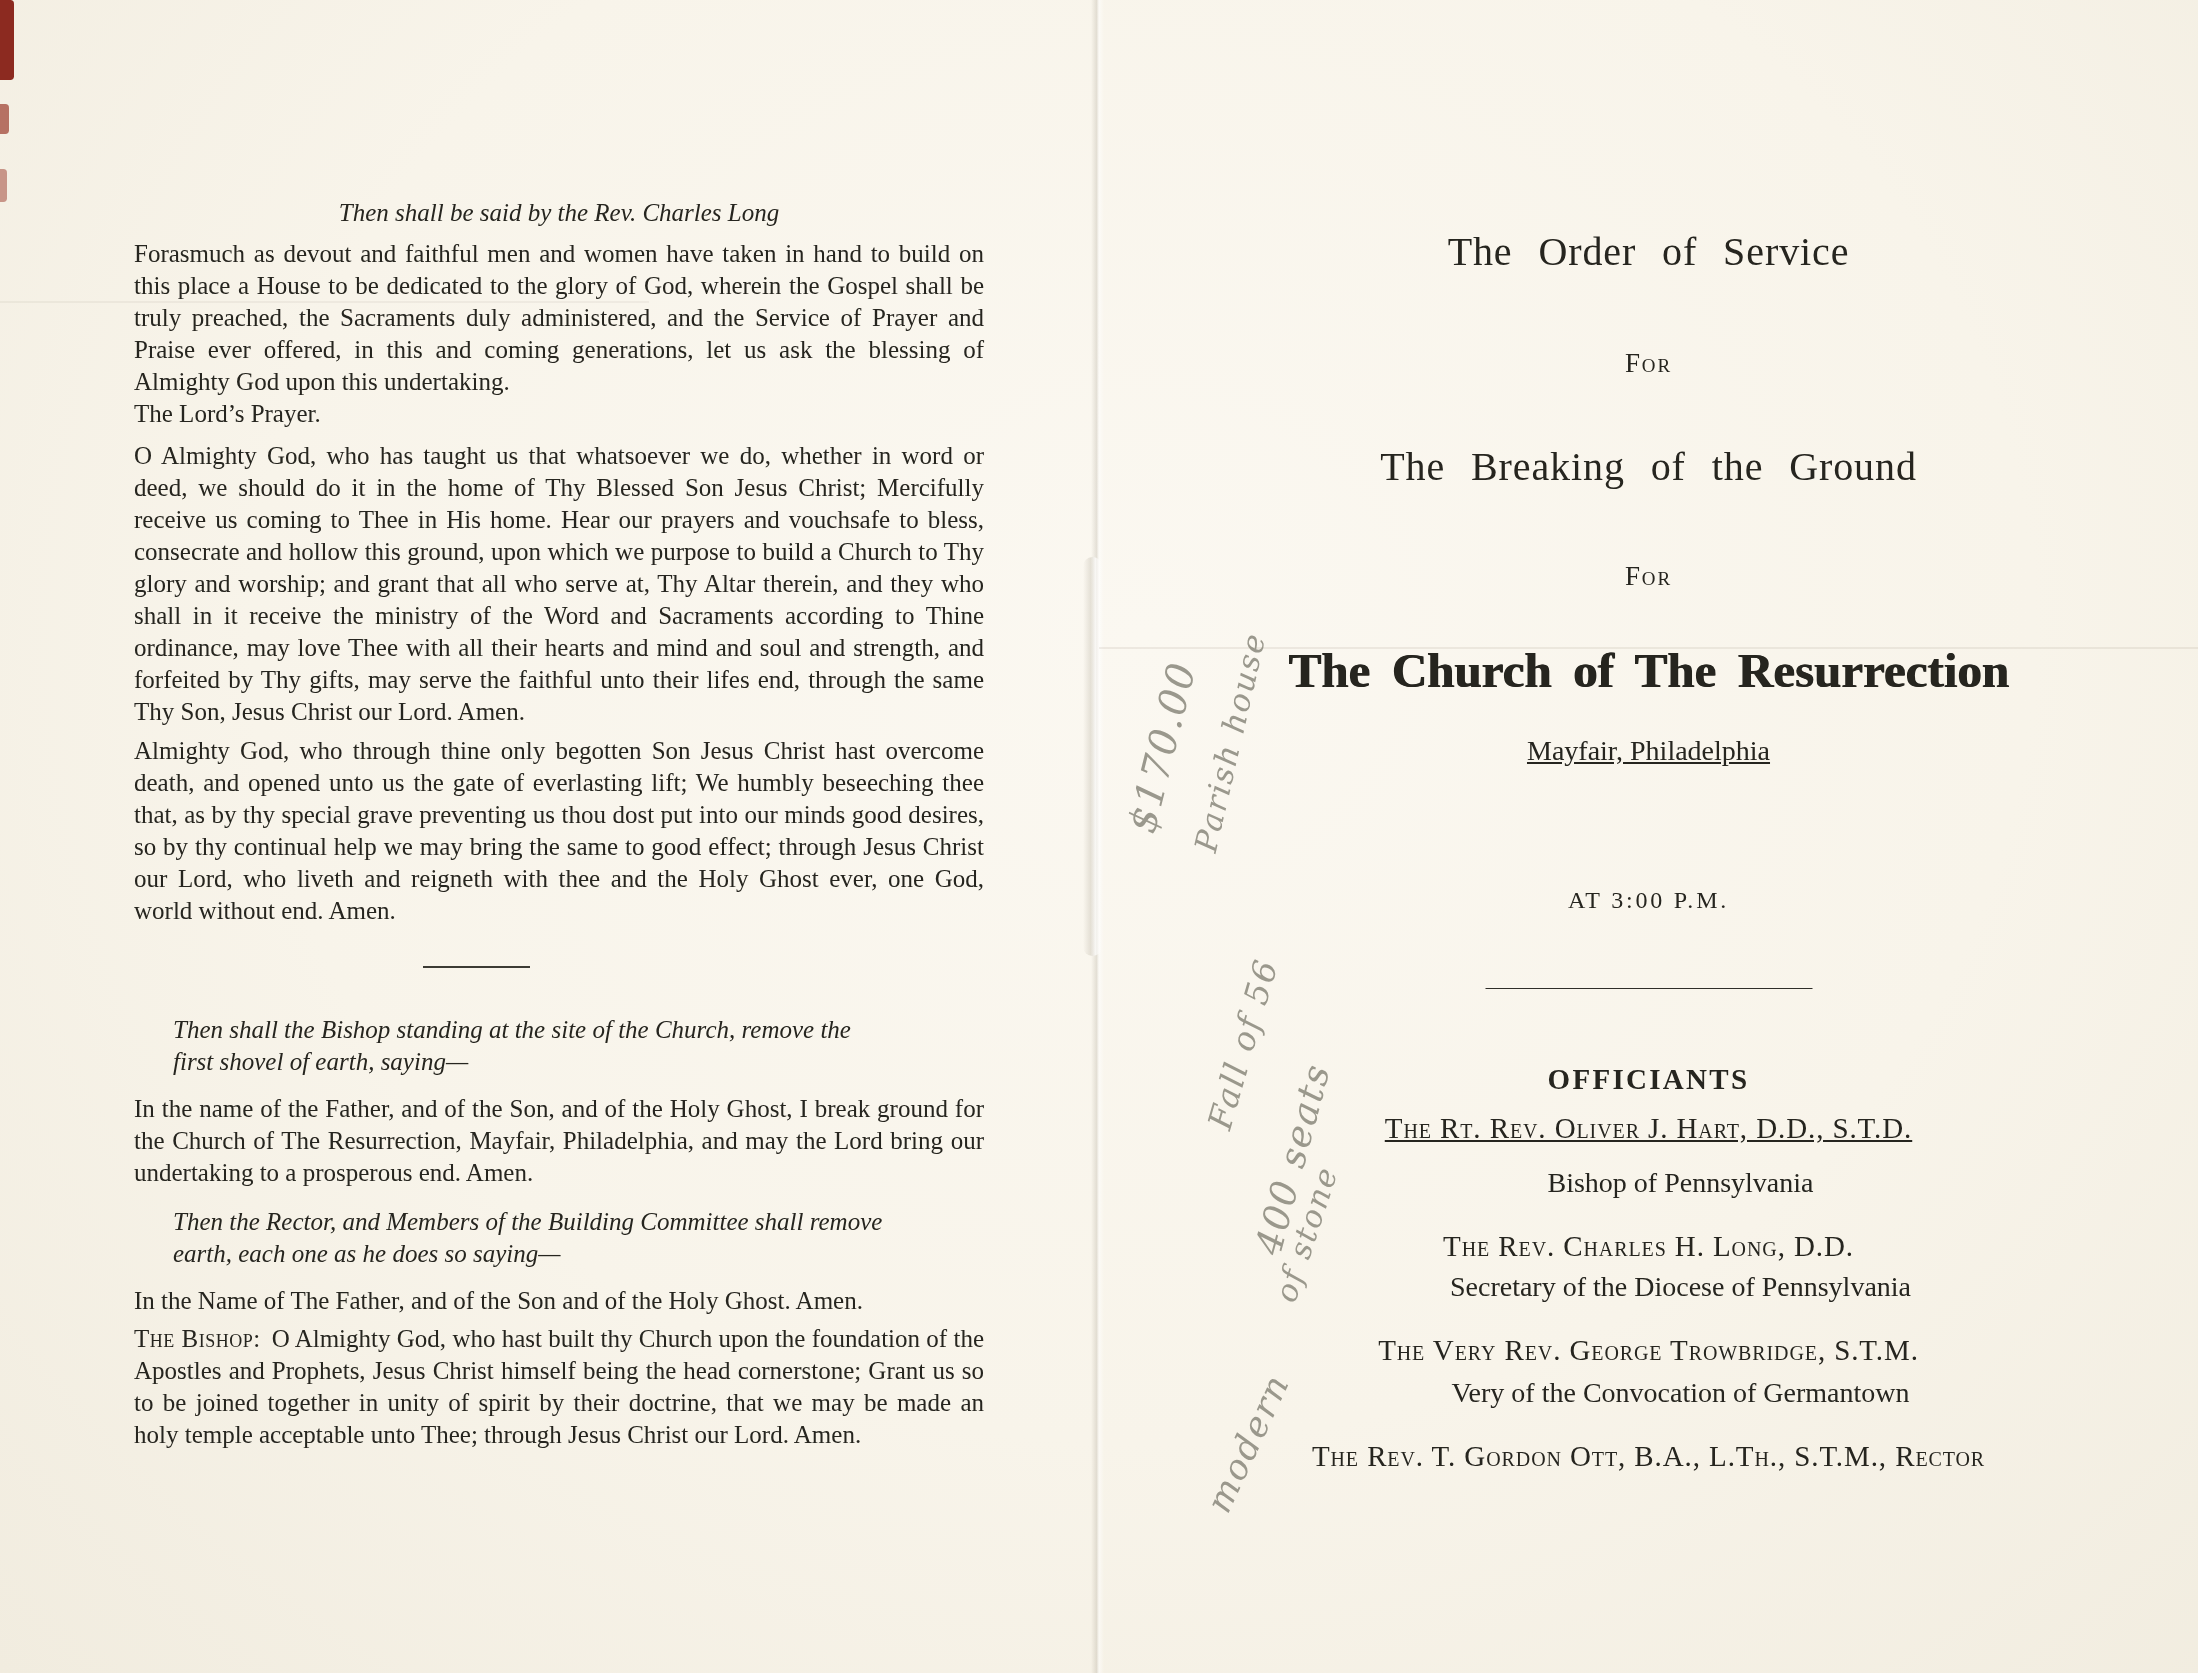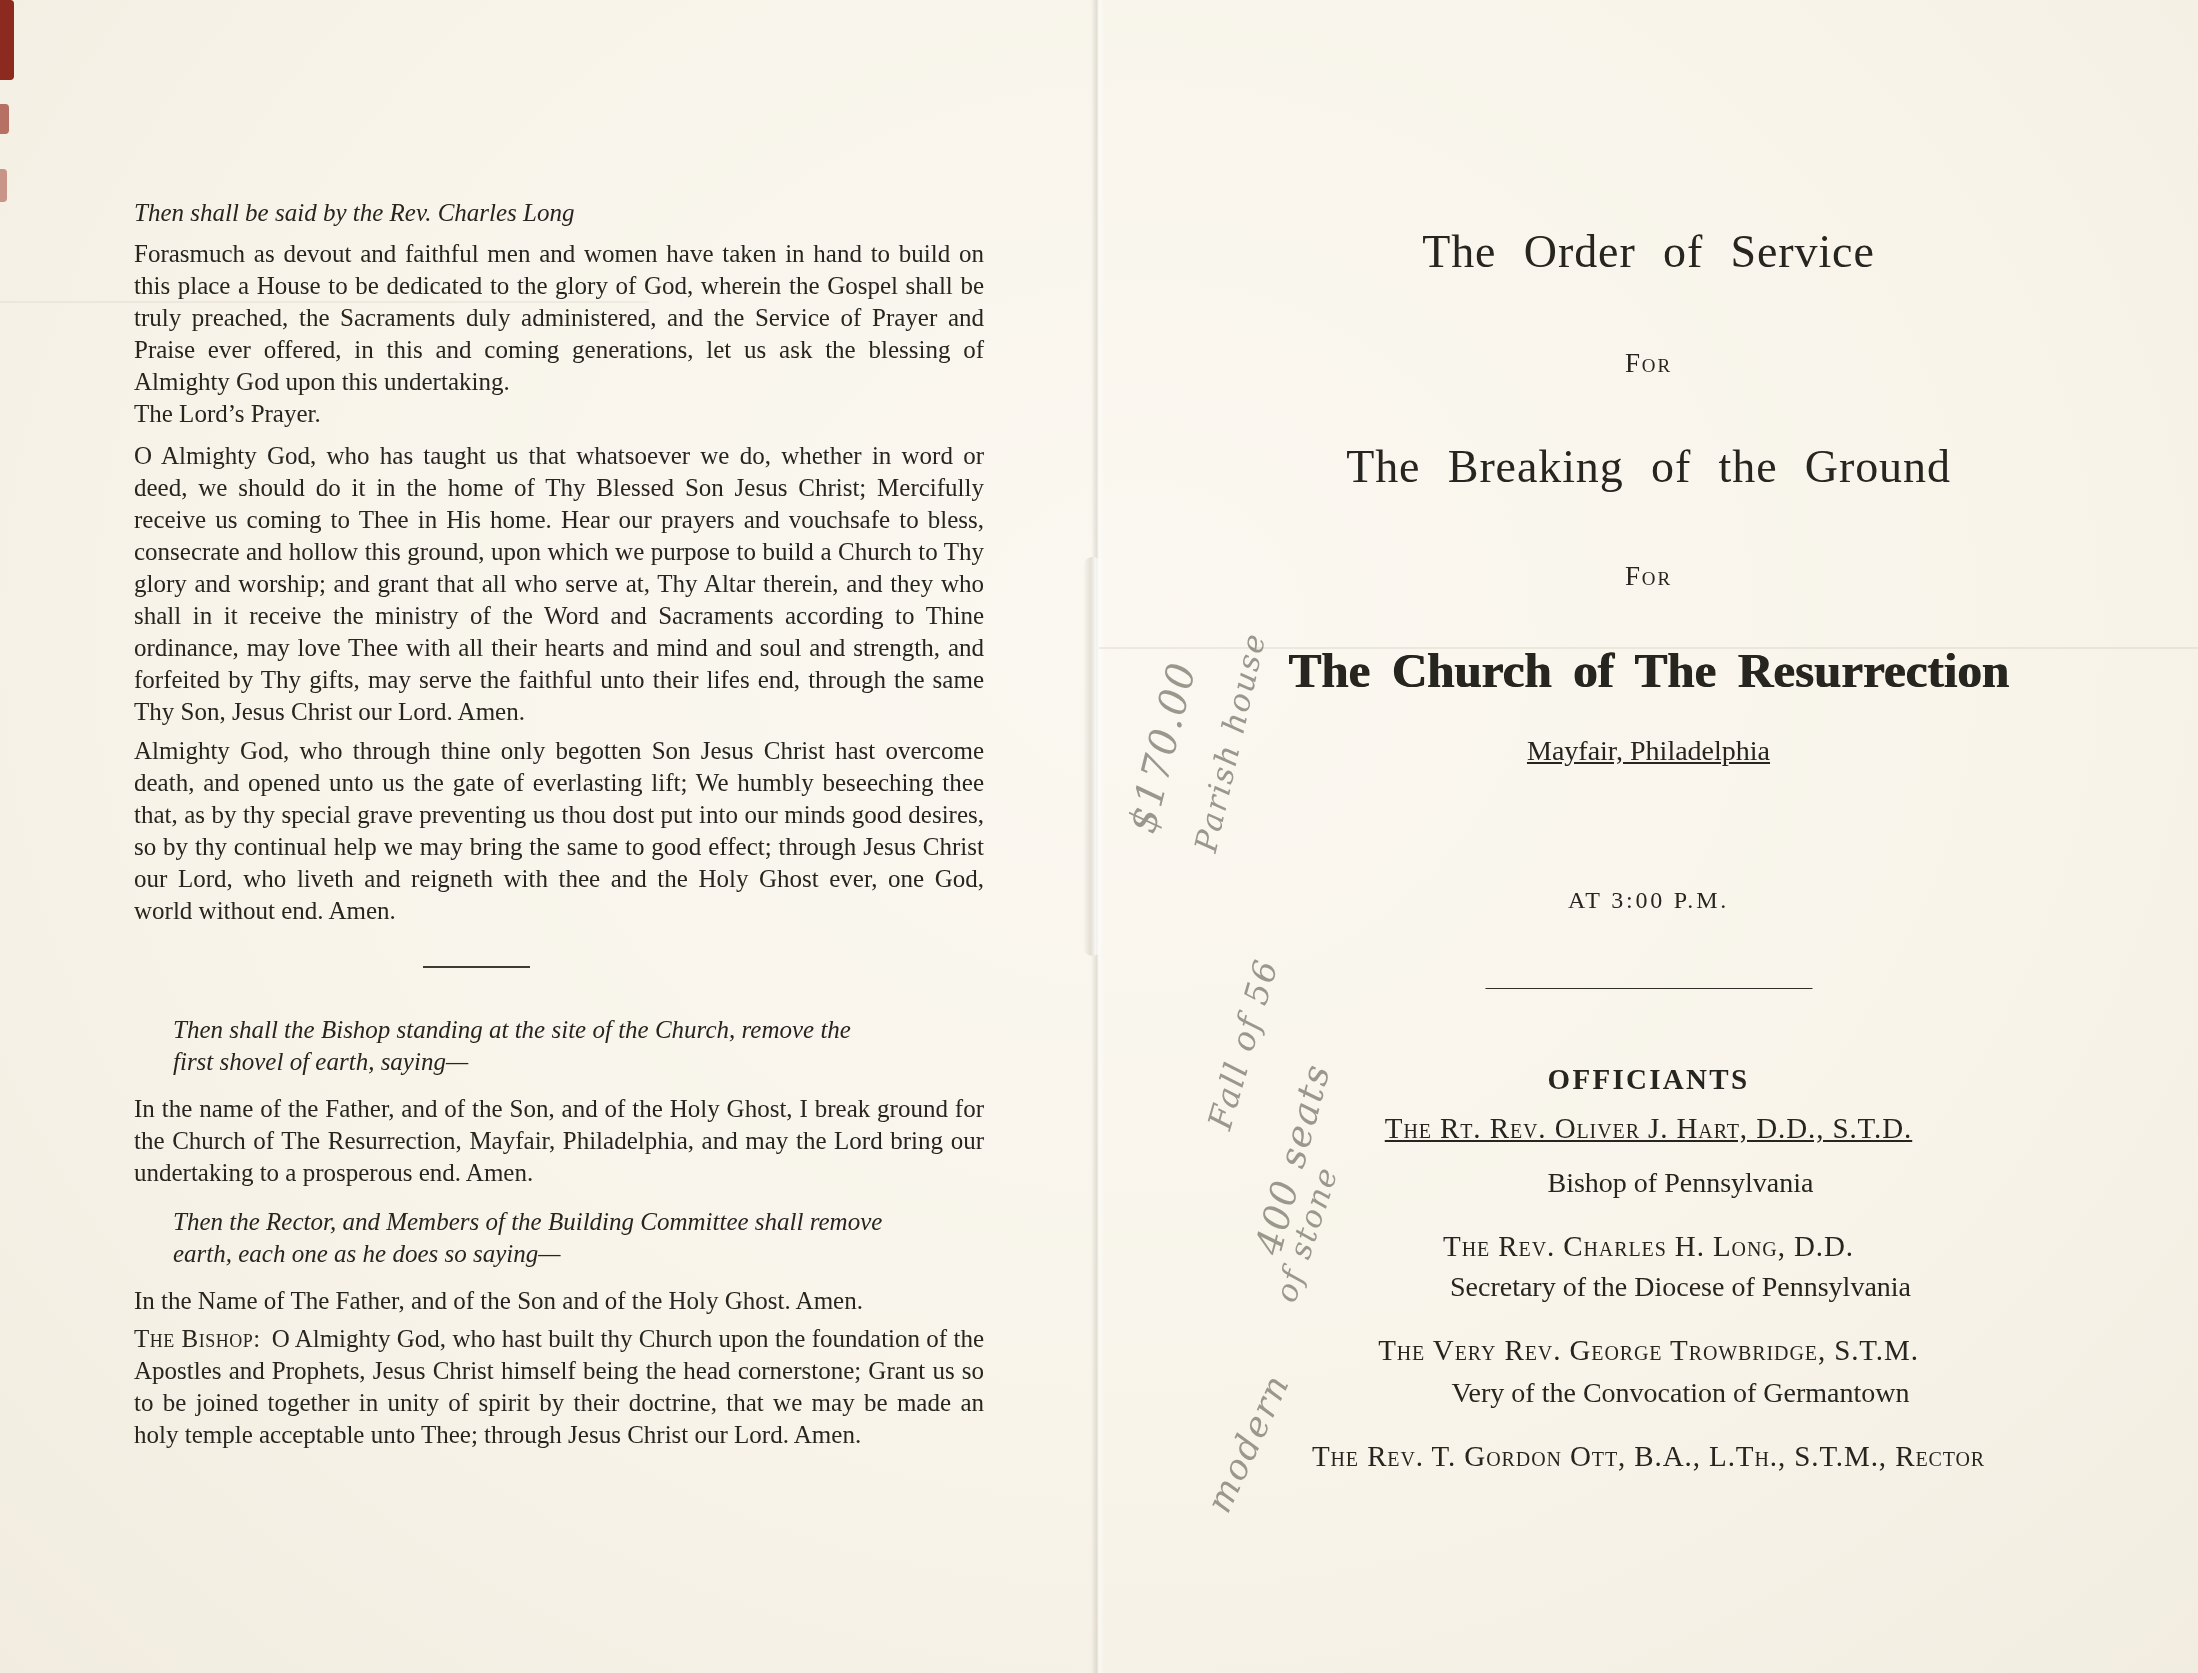--- a/index.html
+++ b/index.html
@@ -22,34 +22,34 @@
   .crease-h2{left:0;top:301px;width:649px;background:rgba(120,100,80,0.07);}
   .edge-mark{position:absolute;left:0;border-radius:0 3.7px 3.7px 0;}
   .edge-mark.m1{top:0;width:14px;height:80px;background:#8c2a20;}
   .edge-mark.m2{top:104px;width:9.3px;height:30px;background:#9b3a2c;opacity:.7;}
   .edge-mark.m3{top:169px;width:7.4px;height:33px;background:#9b3a2c;opacity:.5;}
 
   
   .left-col{position:absolute;left:134px;top:197px;width:850px;font-size:25px;line-height:32px;}
   .left-col p{margin:0;text-align:justify;}
   .rubric{font-style:italic;}
-  .rubric-heading{text-align:left;margin:0 0 9.3px 0;}
+  .rubric-heading{text-align:center;margin:0 0 9.3px 0;}
   .rubric-indent{margin-left:39px;width:724px;}
   .mb11{margin-bottom:10.2px !important;}
   .mb7{margin-bottom:6.5px !important;}
   .mb16{margin-bottom:15px !important;}
   .mb18{margin-bottom:16.7px !important;}
   .lords-line{margin:0;}
   .divider-left{width:107px;border:0;border-top:2.8px solid #3c3b34;margin:39px 0 46px 289px;}
   .speaker{font-variant:small-caps;letter-spacing:0.5px;margin-right:11px;}
 
   
   .right-page{position:absolute;left:1099px;top:0;width:1099px;height:1673px;}
   .rp{position:absolute;left:0;width:1099px;text-align:center;white-space:nowrap;}
-  .big-title{font-size:46px;line-height:58px;word-spacing:15px;letter-spacing:0.9px;}
+  .big-title{font-size:40px;line-height:58px;word-spacing:15px;letter-spacing:0.9px;}
   .for-word{font-variant:small-caps;font-size:27px;letter-spacing:1.9px;}
   .blackletter{font-size:49px;font-weight:bold;letter-spacing:0px;word-spacing:9.3px;
     text-shadow:0.9px 0 0 #26251f;}
   .location-line{font-size:28px;text-decoration:underline;}
   .date-line{font-size:29px;letter-spacing:2.8px;}
   .time-line{font-size:24px;letter-spacing:2.8px;}
   .divider-right{position:absolute;top:988px;left:50%;transform:translateX(-50%);
     width:327px;border:0;border-top:1.9px solid #2f2e29;margin:0;}
   .officiants-heading{font-size:29px;letter-spacing:2.3px;font-weight:bold;}
   .off-name{font-variant:small-caps;font-size:29px;letter-spacing:0.9px;}

